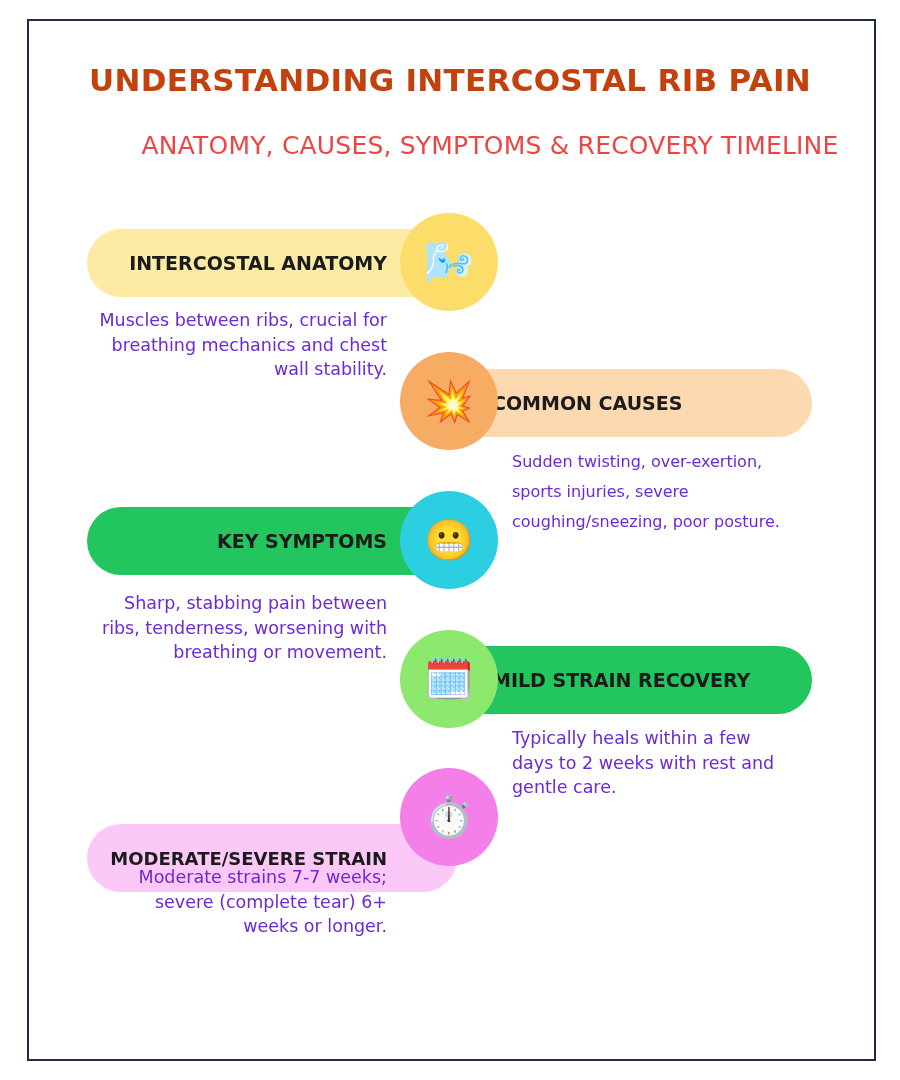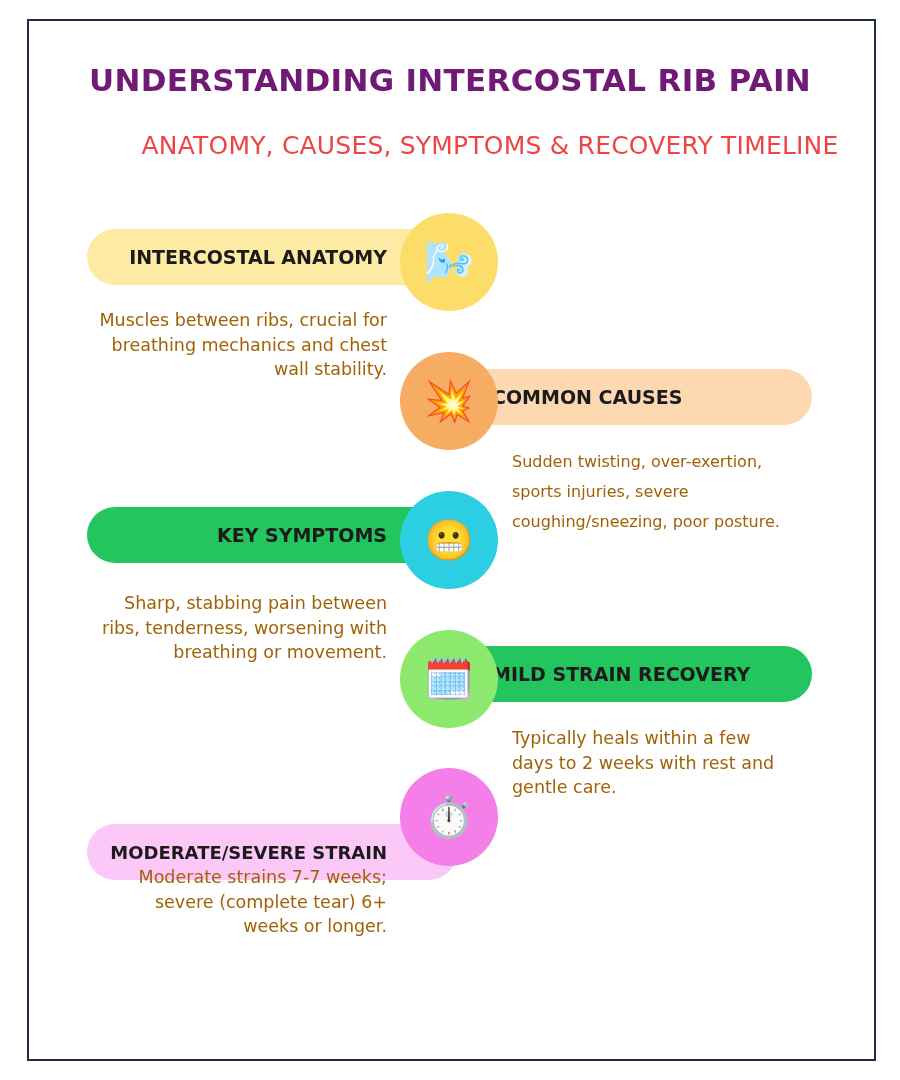--- a/index.html
+++ b/index.html
@@ -1,32 +1,32 @@
 <!DOCTYPE html>
 <html><head>
 <meta charset="utf-8">
 <style>
   html, body { margin:0; padding:0; background:#ffffff; }
   body { width:900px; height:1080px; position:relative; overflow:hidden;
          font-family:"DejaVu Sans", "Liberation Sans", sans-serif; }
   .frame { position:absolute; left:27px; top:19px; width:845px; height:1038px;
            border:2px solid #1f2a44; box-sizing:content-box; }
   .title { position:absolute; left:0; width:900px; top:62px; text-align:center;
-           font-size:31px; font-weight:bold; color:#701a75; letter-spacing:0.3px; }
+           font-size:31px; font-weight:bold; color:#c2410c; letter-spacing:0.3px; }
   .subtitle { position:absolute; left:0; width:900px; top:131px; text-align:center;
            font-size:25px; color:#ef4444; letter-spacing:0.2px;padding-left:40px; }
-  .bar { position:absolute; height:56px; border-radius:34px; display:flex; align-items:center; }
+  .bar { position:absolute; height:68px; border-radius:34px; display:flex; align-items:center; }
   .bar.left { left:87px; width:370px; justify-content:flex-end; }
   .bar.right { left:445px; width:367px; justify-content:flex-start; }
   .bar .label { font-size:19px; font-weight:bold; color:#1b1b1b; white-space:nowrap; }
   .bar.left .label { padding-right:70px; }
   .bar.right .label { padding-left:47px; }
   .circle { position:absolute; width:98px; height:98px; border-radius:50%; left:400px;
             display:flex; align-items:center; justify-content:center; font-size:40px; line-height:1; }
-  .desc { position:absolute; font-size:17.5px; line-height:24.5px; color:#a16207; }
+  .desc { position:absolute; font-size:17.5px; line-height:24.5px; color:#6d28d9; }
   .desc.left { right:513px; width:300px; text-align:right; }
   .desc.right { left:512px; width:290px; text-align:left; }
   .desc.small { font-size:16px; line-height:30px; }
 </style>
 </head>
 <body>
 
 <div class="frame"></div>
 
 <div class="title">UNDERSTANDING INTERCOSTAL RIB PAIN</div>

